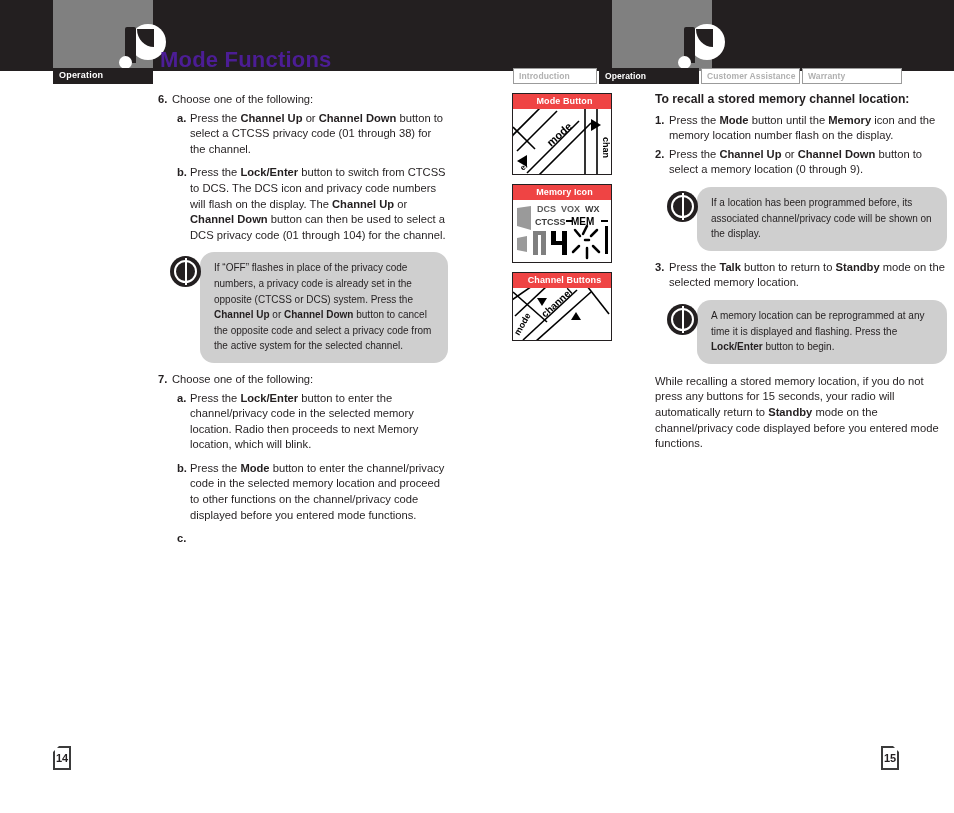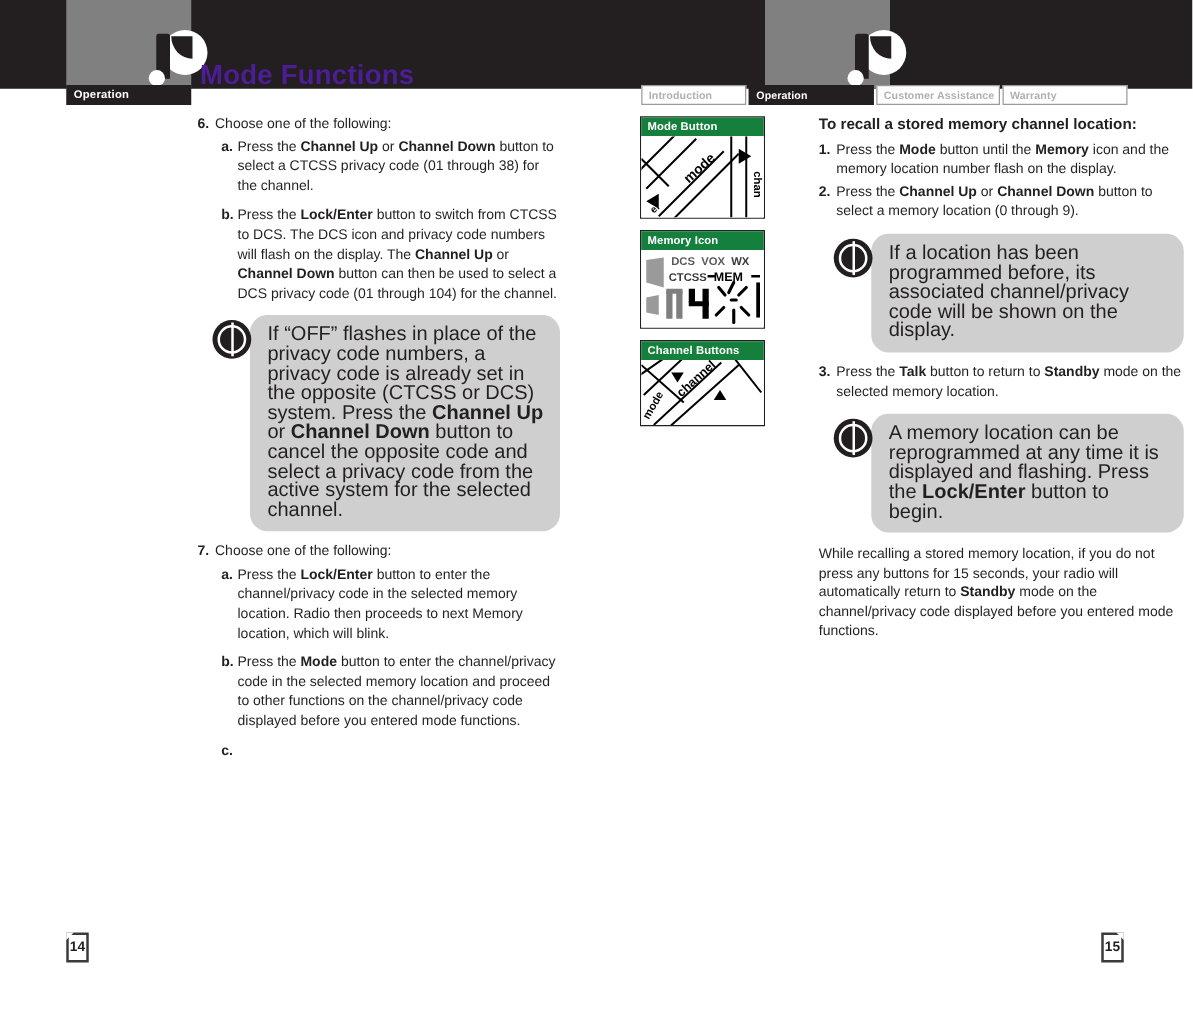--- a/index.html
+++ b/index.html
@@ -173,21 +173,21 @@
   .note {
     position: relative;
     margin: 9px 0 9px 12px;
     min-height: 34px;
   }
   .note .bubble {
     margin-left: 30px;
     background: #cfcfcf;
     border-radius: 14px;
     padding: 8px 12px 9px 14px;
-    font-size: 16px;
+    font-size: 10px;
     line-height: 15.6px;
     color: #231f20;
   }
   .note .icon {
     position: absolute;
     left: 0;
     top: 4px;
     width: 31px;
     height: 31px;
   }
@@ -223,26 +223,27 @@
     width: 100px;
   }
   .figure {
     width: 100px;
     margin-bottom: 9px;
     border: 1px solid #231f20;
     box-sizing: border-box;
     background: #fff;
   }
   .figure .cap {
-    background: #15803d;
+    background: #ef4444;
     color: #ffffff;
     font-size: 9px;
     font-weight: bold;
     padding: 2px 0 3px 5px;
     letter-spacing: .1px;
+    text-align: center;
   }
   .figure .art {
     position: relative;
     background: #ffffff;
     overflow: hidden;
   }
   .figure .art svg { display: block; }
 
   
   .pagenum {

